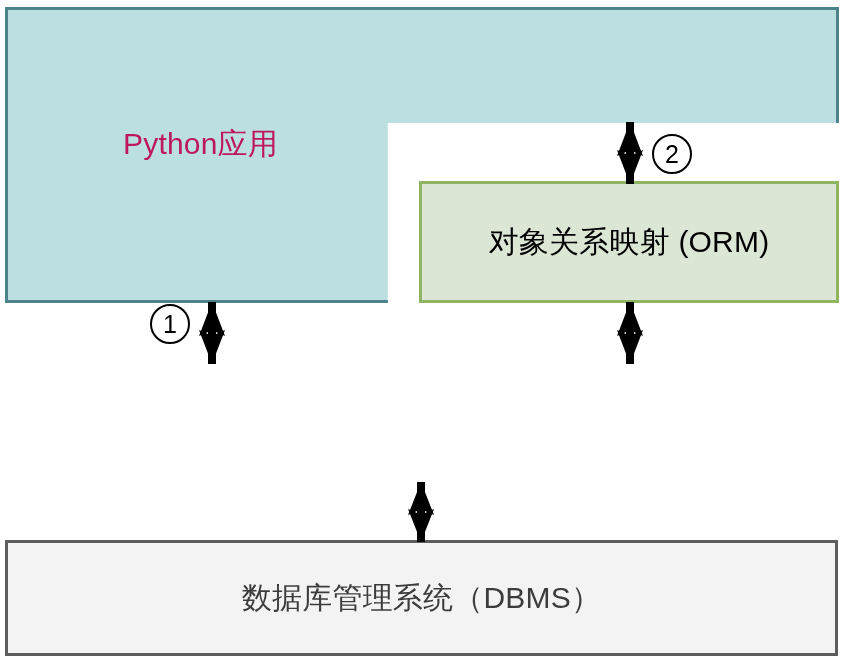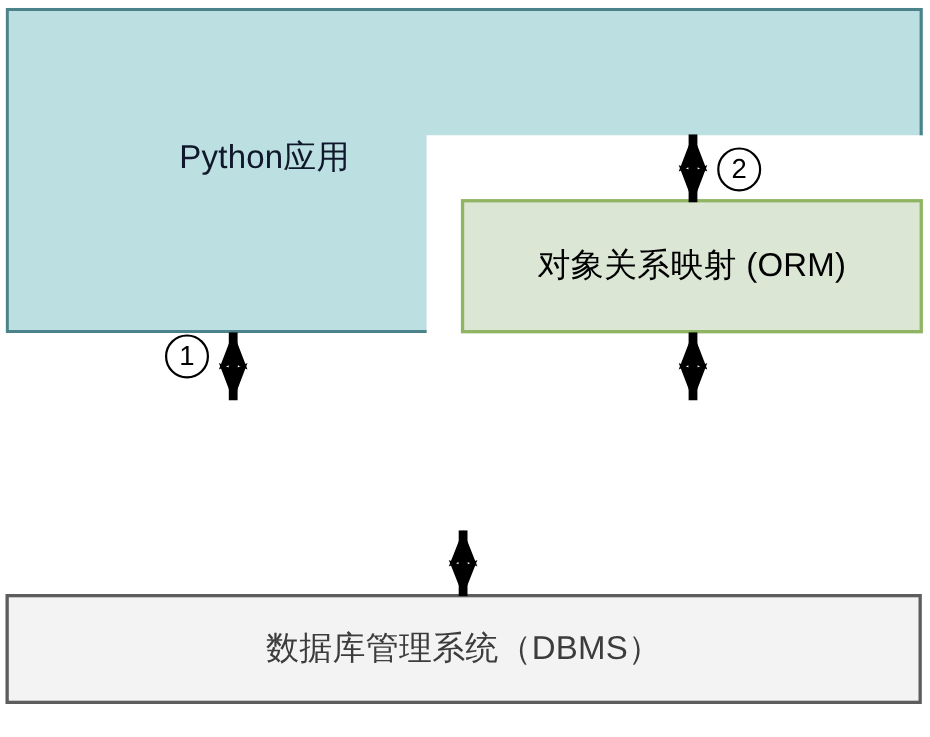--- a/index.html
+++ b/index.html
@@ -43,22 +43,21 @@
     background: #bcdfe1;
     border: 3px solid #4c8289;
     
     clip-path: polygon(0 0, 100% 0, 100% 39.2%, 45.9% 39.2%, 45.9% 100%, 0 100%);
   }
   #python-app .box-label {
     position: absolute;
     left: 0;
     top: 116px;
     width: 385px;
-    color: #0f172a;
-    padding-left: 40px;
+    color: #be185d;
   }
 
   
   #orm-box {
     left: 419px;
     top: 181px;
     width: 420px;
     height: 122px;
     background: #dce6d5;
     border: 3px solid #8fb563;
@@ -74,21 +73,21 @@
     background: #dde6f8;
     border: 3px solid #8099d0;
   }
   #dbapi-box .box-label { color: #1a1a1a; }
 
   
   #dbms-box {
     left: 5px;
     top: 540px;
     width: 833px;
-    height: 100px;
+    height: 116px;
     background: #f3f3f3;
     border: 3px solid #5d5d5d;
   }
   #dbms-box .box-label { color: #3c3c3c; }
 
   
   .arrow {
     position: absolute;
   }
   .arrow svg { display: block; }

